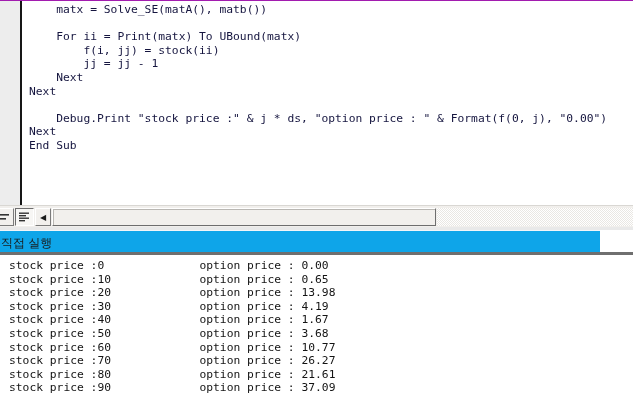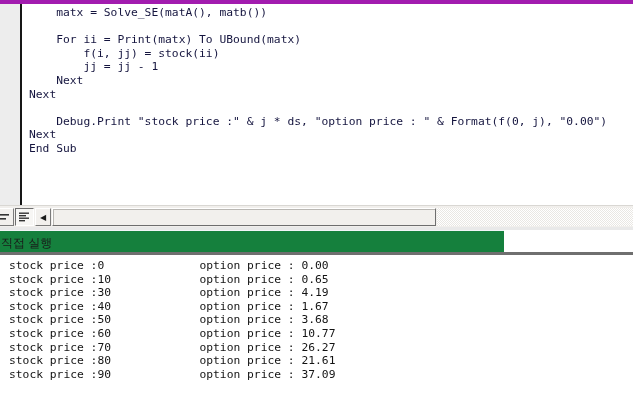--- a/index.html
+++ b/index.html
@@ -1,21 +1,21 @@
 <!DOCTYPE html>
 <html><head>
 <meta charset="utf-8">
 <style>
   html,body{margin:0;padding:0;background:#fff;}
   #stage{
     position:relative;width:633px;height:412px;overflow:hidden;
     background:#ffffff;font-family:"DejaVu Sans Mono",monospace;
   }
   
-  .code-window{position:absolute;left:0;top:0;width:633px;height:205px;background:#ffffff;border-top:4px solid #a21caf;}
+  .code-window{position:absolute;left:0;top:0;width:633px;height:205px;background:#ffffff;border-top:1px solid #a21caf;}
   .code-margin{position:absolute;left:0;top:0;width:20px;height:205px;background:#ededed;border-right:2px solid #161616;}
   .code-editor{position:absolute;left:29px;top:2px;right:0;color:#15153f;
     font-size:11.3px;line-height:13.6px;}
   .code-line{white-space:pre;height:13.6px;}
   
   .bottom-bar{position:absolute;left:0;top:205px;width:633px;height:22px;background:#f1efec;border-top:1px solid #d9d7d3;}
   .mini-btn{position:absolute;top:2px;height:18px;box-sizing:border-box;
     background:#f2f0ed;border:1px solid;border-color:#ffffff #7b7b7b #7b7b7b #ffffff;
     display:flex;align-items:center;justify-content:center;}
   .mini-btn.pressed{border-color:#6e6e6e #ffffff #ffffff #6e6e6e;background:#f7f6f4;}
@@ -27,21 +27,21 @@
     background:#f2f0ed;border:1px solid;border-color:#ffffff #6e6e6e #6e6e6e #ffffff;
     box-shadow:1px 1px 0 #b9b7b3 inset;}
   .scroll-track{position:absolute;left:437px;top:2px;width:196px;height:18px;background:#fff;
     background-image:
       linear-gradient(45deg,#e9e7e3 25%,transparent 25%,transparent 75%,#e9e7e3 75%),
       linear-gradient(45deg,#e9e7e3 25%,transparent 25%,transparent 75%,#e9e7e3 75%);
     background-size:2px 2px;background-position:0 0,1px 1px;}
   .icon-lines{display:block;}
   
   .im-gap{position:absolute;left:0;top:227px;width:633px;height:3px;background:#e9e9e9;}
-  .im-titlebar{position:absolute;left:0;top:230px;width:504px;height:22px;background:#15803d;border-top:1px solid #f2f5f8;box-sizing:border-box;}
+  .im-titlebar{position:absolute;left:0;top:230px;width:600px;height:22px;background:#0ea5e9;border-top:1px solid #f2f5f8;box-sizing:border-box;}
   .im-title{position:absolute;left:1px;top:4px;font-family:"Liberation Sans","DejaVu Sans",sans-serif;
     font-size:12px;color:#1a1a1a;white-space:nowrap;}
   .im-splitter{position:absolute;left:0;top:252px;width:633px;height:3px;background:#6f6f6f;}
   .im-body{position:absolute;left:0;top:255px;width:633px;height:189px;background:#ffffff;}
   .im-output{position:absolute;left:9px;top:4px;color:#141414;font-size:11.3px;line-height:13.6px;}
   .out-line{white-space:pre;height:13.6px;}
 </style>
 </head>
 <body>
 
@@ -88,20 +88,21 @@
 
   <div class="im-gap"></div>
   <div class="im-titlebar">
     <span class="im-title">직접 실행</span>
   </div>
   <div class="im-splitter"></div>
   <div class="im-body">
     <div class="im-output">
       <div class="out-line">stock price :0              option price : 0.00</div>
       <div class="out-line">stock price :10             option price : 0.65</div>
+      <div class="out-line">stock price :20             option price : 13.98</div>
       <div class="out-line">stock price :30             option price : 4.19</div>
       <div class="out-line">stock price :40             option price : 1.67</div>
       <div class="out-line">stock price :50             option price : 3.68</div>
       <div class="out-line">stock price :60             option price : 10.77</div>
       <div class="out-line">stock price :70             option price : 26.27</div>
       <div class="out-line">stock price :80             option price : 21.61</div>
       <div class="out-line">stock price :90             option price : 37.09</div>
     </div>
   </div>
 

